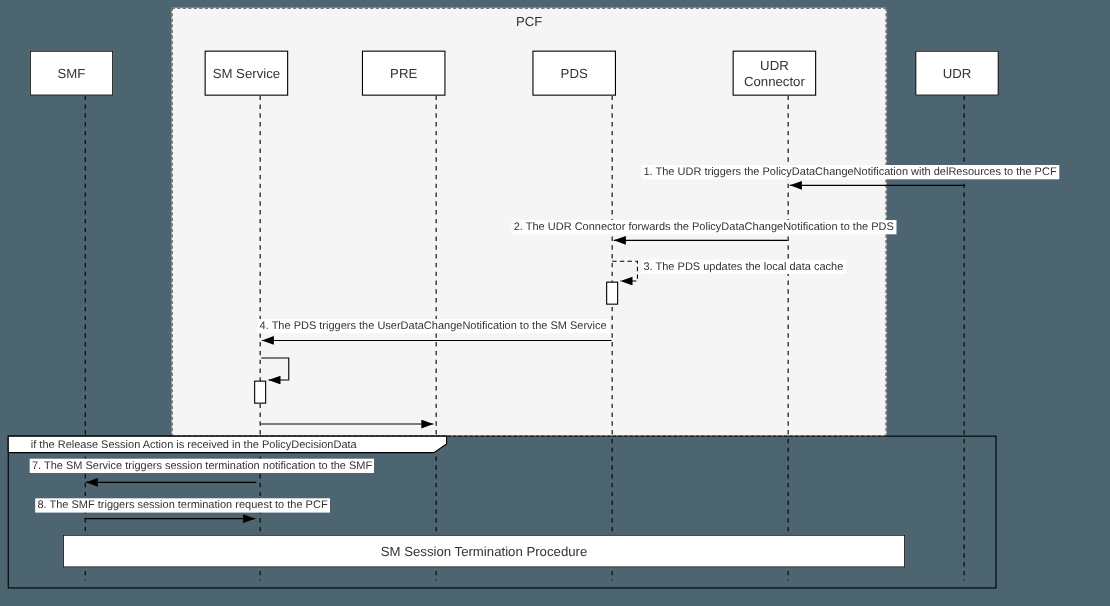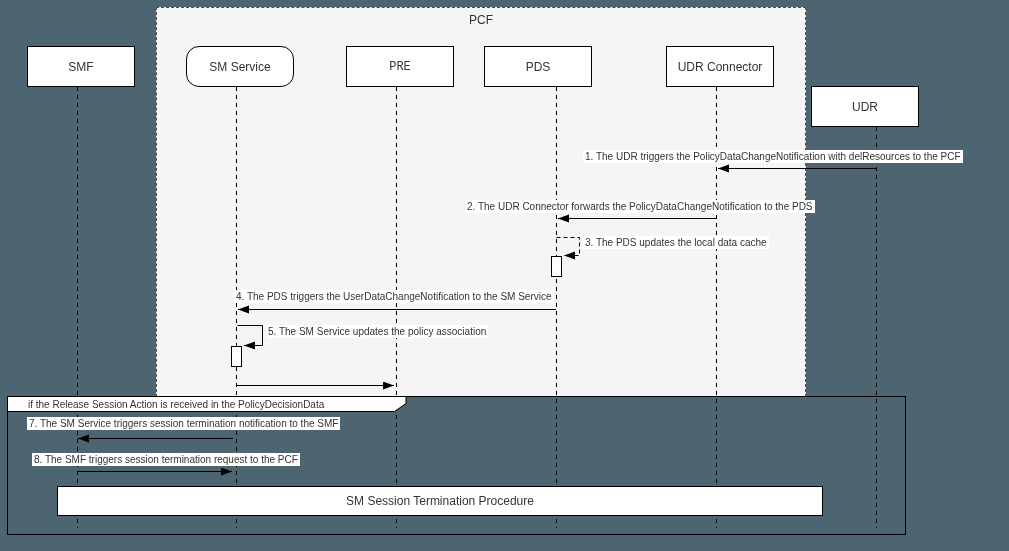--- a/index.html
+++ b/index.html
@@ -46,36 +46,36 @@
   .msg-line { stroke: var(--stroke); stroke-width: 1; fill: none; }
   .msg-line-dashed { stroke: var(--stroke); stroke-width: 1; fill: none; stroke-dasharray: 4 3; }
   .frame-rect { stroke: var(--stroke); stroke-width: 1; fill: none; }
   .frame-tab { stroke: var(--stroke); stroke-width: 1; fill: var(--shape-fill); }
   .activation { stroke: var(--stroke); stroke-width: 1; fill: var(--shape-fill); }
   .arrowhead-fill { fill: var(--stroke); }
 
   .actor-box {
     position: absolute;
     top: 46px;
-    width: 108px; height: 41px;
+    width: 76px; height: 41px;
     background: var(--shape-fill);
     border: 1px solid var(--stroke);
     display: flex;
     align-items: center;
     justify-content: center;
     font-size: 12px;
     color: var(--text);
     text-align: center;
   }
   .actor-smf { left: 27px; }
-  .actor-sm-service { left: 186px; border-radius: 13px; }
-  .actor-pre { left: 346px; font-family: Liberation Mono, monospace; }
+  .actor-sm-service { left: 186px; }
+  .actor-pre { left: 329px; }
   .actor-pds { left: 484px; justify-content: center; }
   .actor-udr-connector { left: 666px; }
-  .actor-udr { left: 811px; margin-top: 40px; }
+  .actor-udr { left: 832px; }
 
   .procedure-bar {
     position: absolute;
     left: 57px;
     background: var(--shape-fill);
     border: 1px solid var(--stroke);
     display: flex;
     align-items: center;
     justify-content: center;
     font-size: 12px;
@@ -172,17 +172,16 @@
   <div class="procedure-bar procedure-termination">
     <span>SM Session Termination Procedure</span>
   </div>
 
   <div class="frame-condition">if the Release Session Action is received in the PolicyDecisionData</div>
 
   <div class="msg-label msg-1">1. The UDR triggers the PolicyDataChangeNotification with delResources to the PCF</div>
   <div class="msg-label msg-2">2. The UDR Connector forwards the PolicyDataChangeNotification to the PDS</div>
   <div class="msg-label msg-3">3. The PDS updates the local data cache</div>
   <div class="msg-label msg-4">4. The PDS triggers the UserDataChangeNotification to the SM Service</div>
-  <div class="msg-label msg-5">5. The SM Service updates the policy association</div>
   <div class="msg-label msg-7">7. The SM Service triggers session termination notification to the SMF</div>
   <div class="msg-label msg-8">8. The SMF triggers session termination request to the PCF</div>
 
 </div>
 
 </body></html>

